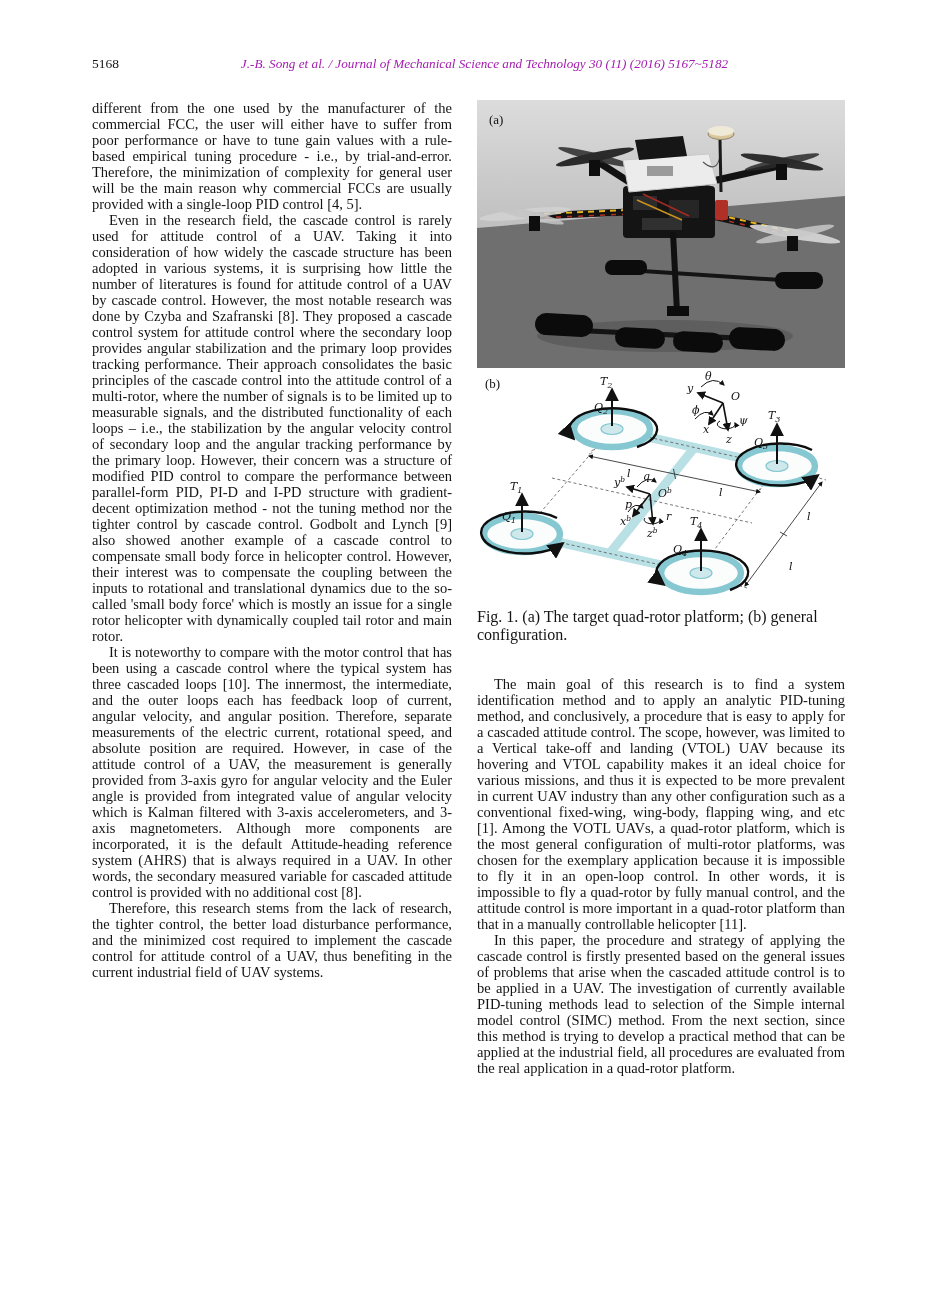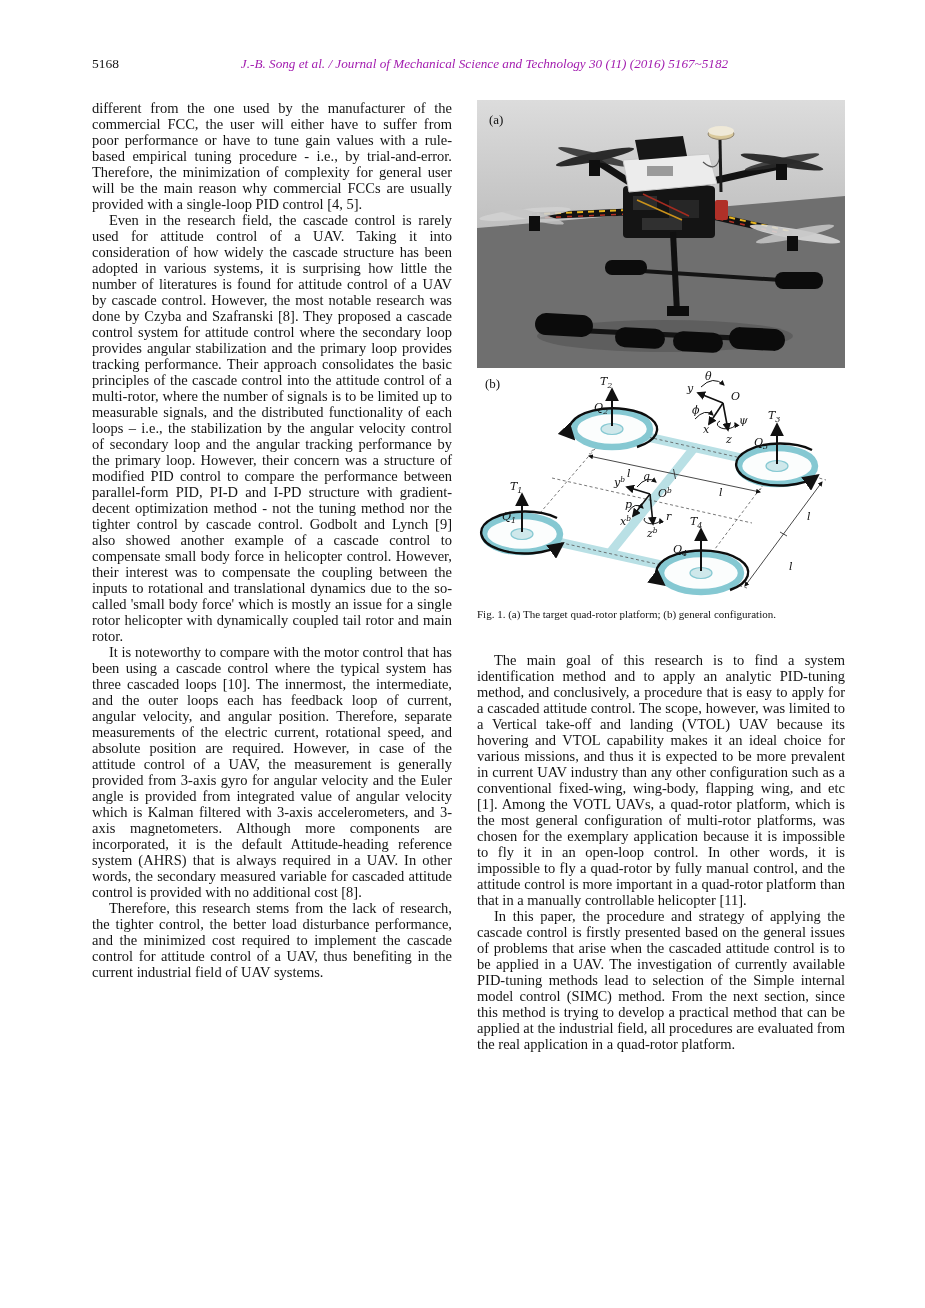--- a/index.html
+++ b/index.html
@@ -8,21 +8,21 @@
   .hdr{position:absolute;top:56px;left:0;width:925px;height:20px;}
   .pno{position:absolute;left:92px;top:0;font-size:13.5px;}
   .rtitle{display:block;text-align:center;font-style:italic;font-size:13.2px;color:#a21caf;margin-left:44px;}
   .cols{position:absolute;top:100px;left:92px;width:753px;display:flex;gap:25px;}
   .colL{width:360px;}
   .colR{width:368px;}
   p.body{margin:0;font-size:14.5px;line-height:16px;text-align:justify;text-indent:17px;}
   p.noind{text-indent:0;}
   p.first{margin-top:32px;}
   figure{margin:0;}
-  figcaption{font-size:11px;margin-top:12px;text-indent:0;text-align:left;color:#141414;}
+  figcaption{font-size:16px;margin-top:12px;text-indent:0;text-align:left;color:#141414;}
   svg{display:block;}
   .dlbl{font-family:"DejaVu Serif","Liberation Serif",serif;font-style:italic;font-size:11px;fill:#111;}
   .sub{font-size:8px;}
   .sup{font-size:7.5px;}
   .plab{font-family:"Liberation Serif",serif;font-size:13px;fill:#111;font-style:normal;}
 </style>
 </head>
 <body>
 
 <div class="page">

